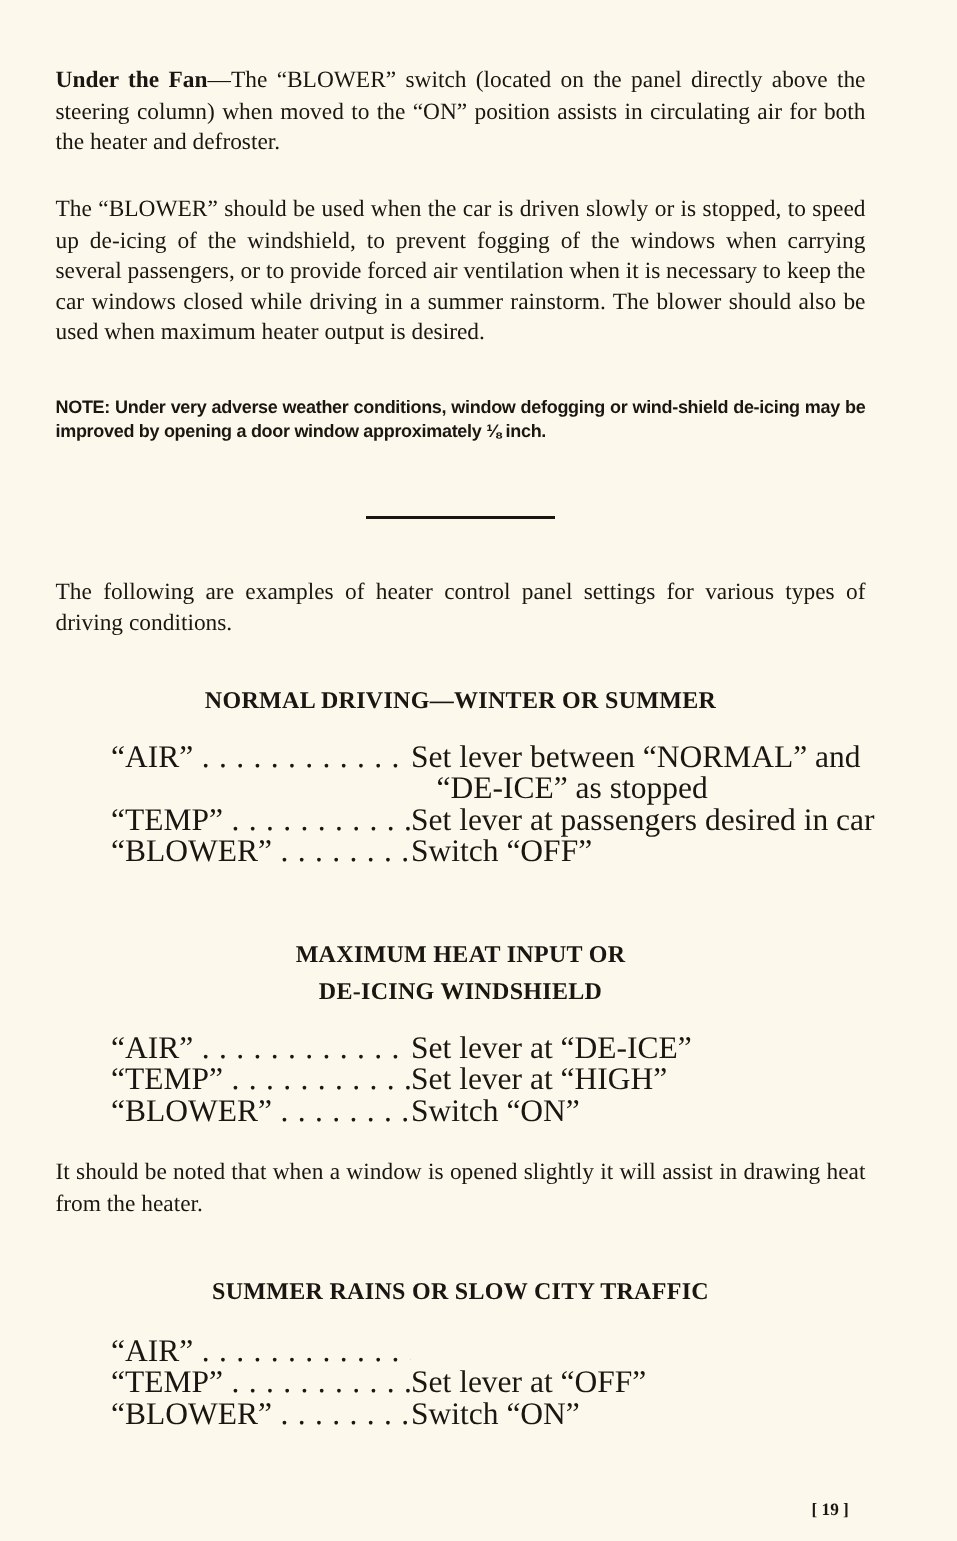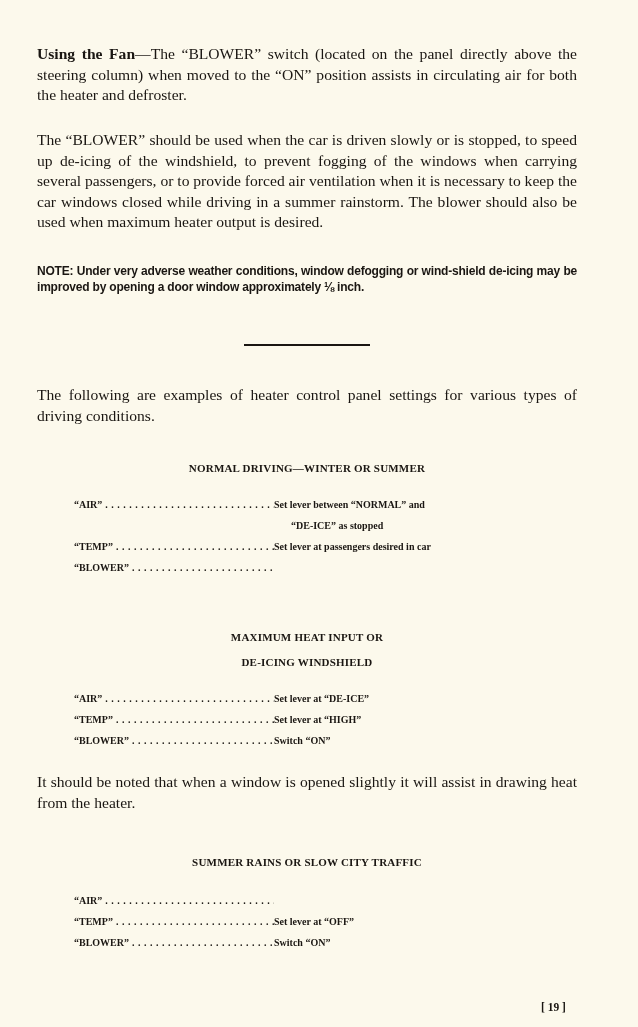--- a/index.html
+++ b/index.html
@@ -52,34 +52,33 @@
       width: 126px;
       height: 2px;
       background: #1a1612;
     }
     .heading {
       position: absolute;
       left: 0;
       width: 540px;
       text-align: center;
       font-weight: bold;
-      font-size: 11px;
+      font-size: 16px;
       line-height: 22px;
       letter-spacing: 0.2px;
     }
     .settings {
       position: absolute;
       left: 37px;
       width: 510px;
     }
     .row {
       display: flex;
-      font-size: 10px;
+      font-size: 21px;
       line-height: 21px;
-      font-weight: bold;
     }
     .row .key {
       width: 200px;
       white-space: nowrap;
       overflow: hidden;
       flex: 0 0 200px;
     }
     .row .key::after {
       content: " . . . . . . . . . . . . . . . . . . . . . . . . . . . . . .";
       letter-spacing: 0.5px;
@@ -95,21 +94,21 @@
       font-weight: bold;
       font-family: "Liberation Serif", serif;
       margin-left: 10px;
     }
   </style>
 </head>
 <body>
 
 <div class="page">
 
-  <p class="para" style="top:44px;margin:0;"><b>Using the Fan</b><span>—The “BLOWER” switch (located on the panel directly above the steering column) when moved to the “ON” position assists in circulating air for both the heater and defroster.</span></p>
+  <p class="para" style="top:44px;margin:0;"><b>Under the Fan</b><span>—The “BLOWER” switch (located on the panel directly above the steering column) when moved to the “ON” position assists in circulating air for both the heater and defroster.</span></p>
 
   <p class="para" style="top:130px;margin:0;">The “BLOWER” should be used when the car is driven slowly or is stopped, to speed up de-icing of the windshield, to prevent fogging of the windows when carrying several passengers, or to provide forced air ventilation when it is necessary to keep the car windows closed while driving in a summer rainstorm. The blower should also be used when maximum heater output is desired.</p>
 
   <p class="note" style="top:264px;margin:0;">NOTE: Under very adverse weather conditions, window defogging or wind-shield de-icing may be improved by opening a door window approximately ⅛ inch.</p>
 
   <div class="divider"></div>
 
   <p class="para" style="top:385px;margin:0;">The following are examples of heater control panel settings for various types of driving conditions.</p>
 
   <div class="heading" style="top:457px;">NORMAL DRIVING—WINTER OR SUMMER</div>
@@ -120,20 +119,21 @@
         <span>Set lever between “NORMAL” and</span><br>
         <span style="padding-left:17px;">“DE-ICE” as stopped</span>
       </span>
     </div>
     <div class="row">
       <span class="key">“TEMP”</span>
       <span class="val">Set lever at passengers desired in car</span>
     </div>
     <div class="row">
       <span class="key">“BLOWER”</span>
+      <span class="val">Switch “OFF”</span>
     </div>
   </div>
 
   <div class="heading" style="top:626px;">MAXIMUM HEAT INPUT OR</div>
   <div class="heading" style="top:651px;text-align:center;">DE-ICING WINDSHIELD</div>
   <div class="settings" style="top:688px;">
     <div class="row">
       <span class="key">“AIR”</span>
       <span class="val">Set lever at “DE-ICE”</span>
     </div>

